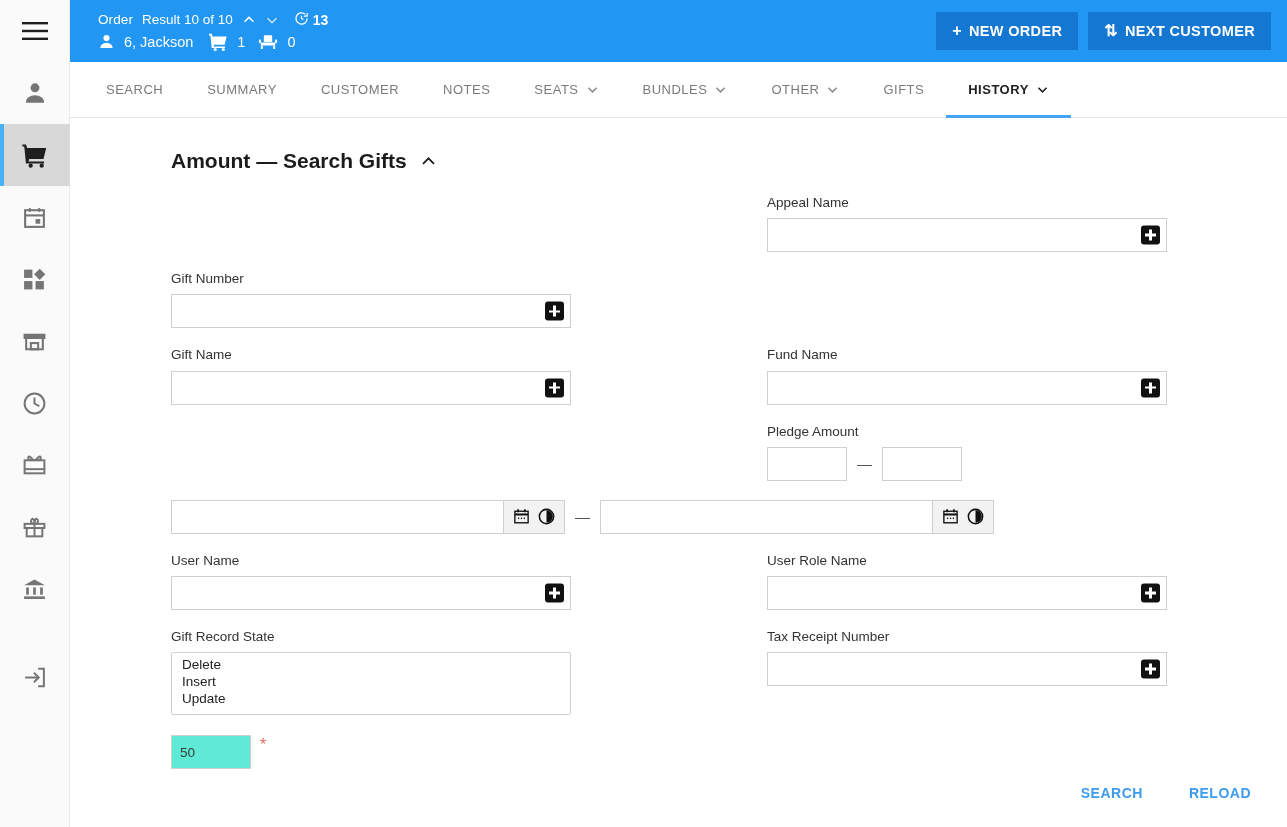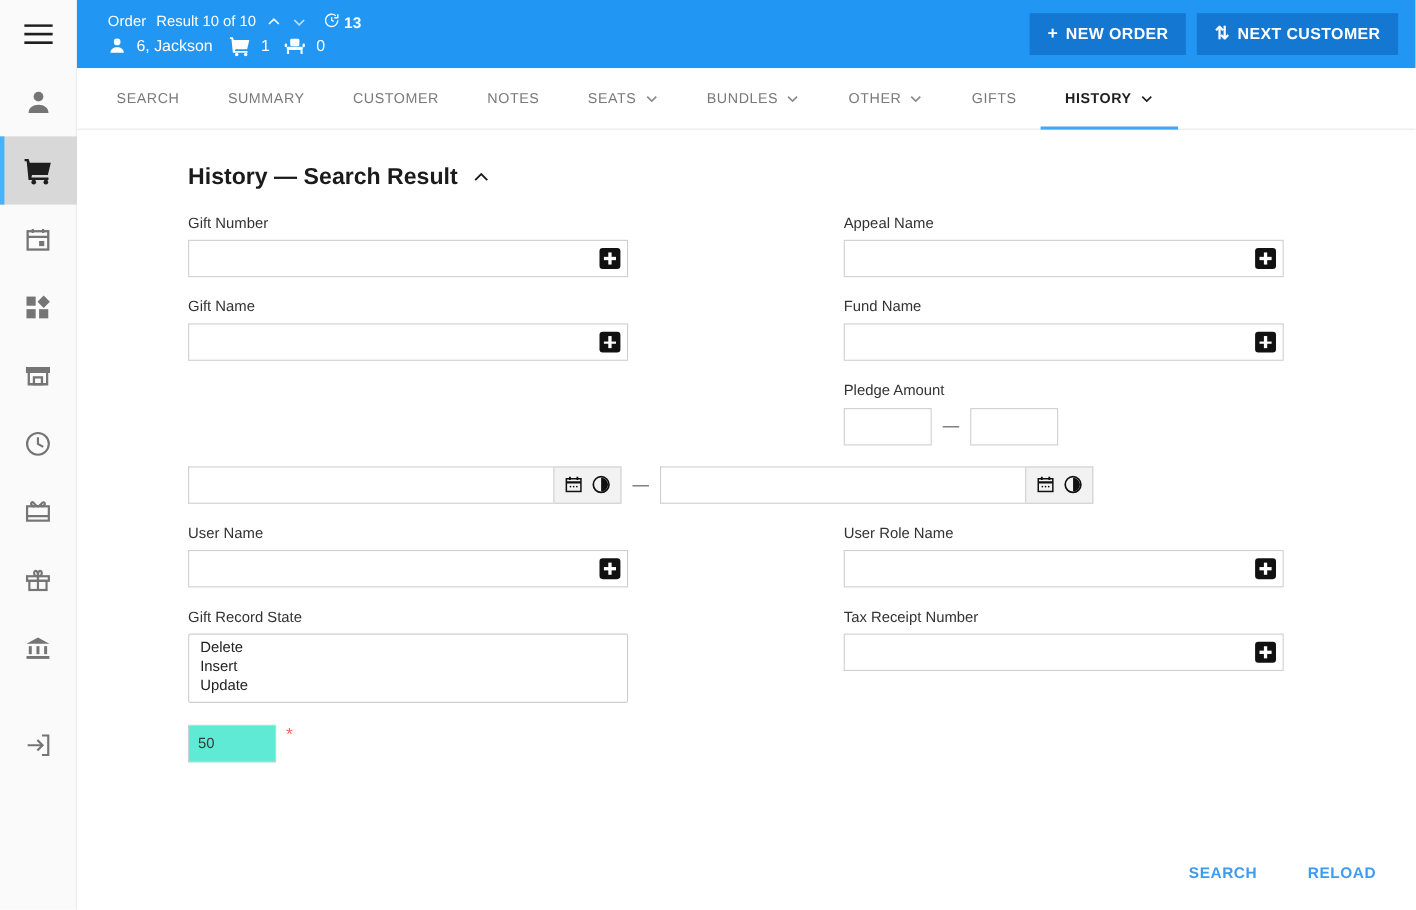--- a/index.html
+++ b/index.html
@@ -425,39 +425,39 @@
             <svg width="13" height="13" viewBox="0 0 13 13" fill="none" stroke="#1f1f1f" stroke-width="1.5">
               <polyline points="2.4,4.8 6.5,8.9 10.6,4.8"></polyline>
             </svg>
           </span>
         </button>
       </div>
 
     <div class="content">
 
       <div class="page-title">
-        <span>History — Search Result</span>
+        <span>Amount — Search Gifts</span>
         <span class="collapse">
           <svg width="17" height="17" viewBox="0 0 17 17" fill="none" stroke="#1b1b1b" stroke-width="1.7">
             <polyline points="3,10.8 8.5,5.3 14,10.8"></polyline>
           </svg>
         </span>
       </div>
 
       <div class="form-grid">
 
+        <div class="fld right">
+          <label class="lbl">Appeal Name</label>
+          <div class="inp-wrap">
+            <input class="inp" type="text" value="" style="">
+            <button class="plusbtn"></button>
+          </div>
+        </div>
         <div class="fld left">
           <label class="lbl">Gift Number</label>
-          <div class="inp-wrap">
-            <input class="inp" type="text" value="" style="">
-            <button class="plusbtn"></button>
-          </div>
-        </div>
-        <div class="fld right">
-          <label class="lbl">Appeal Name</label>
           <div class="inp-wrap">
             <input class="inp" type="text" value="" style="">
             <button class="plusbtn"></button>
           </div>
         </div>
 
         <div class="fld left">
           <label class="lbl">Gift Name</label>
           <div class="inp-wrap">
             <input class="inp" type="text" value="" style="">

